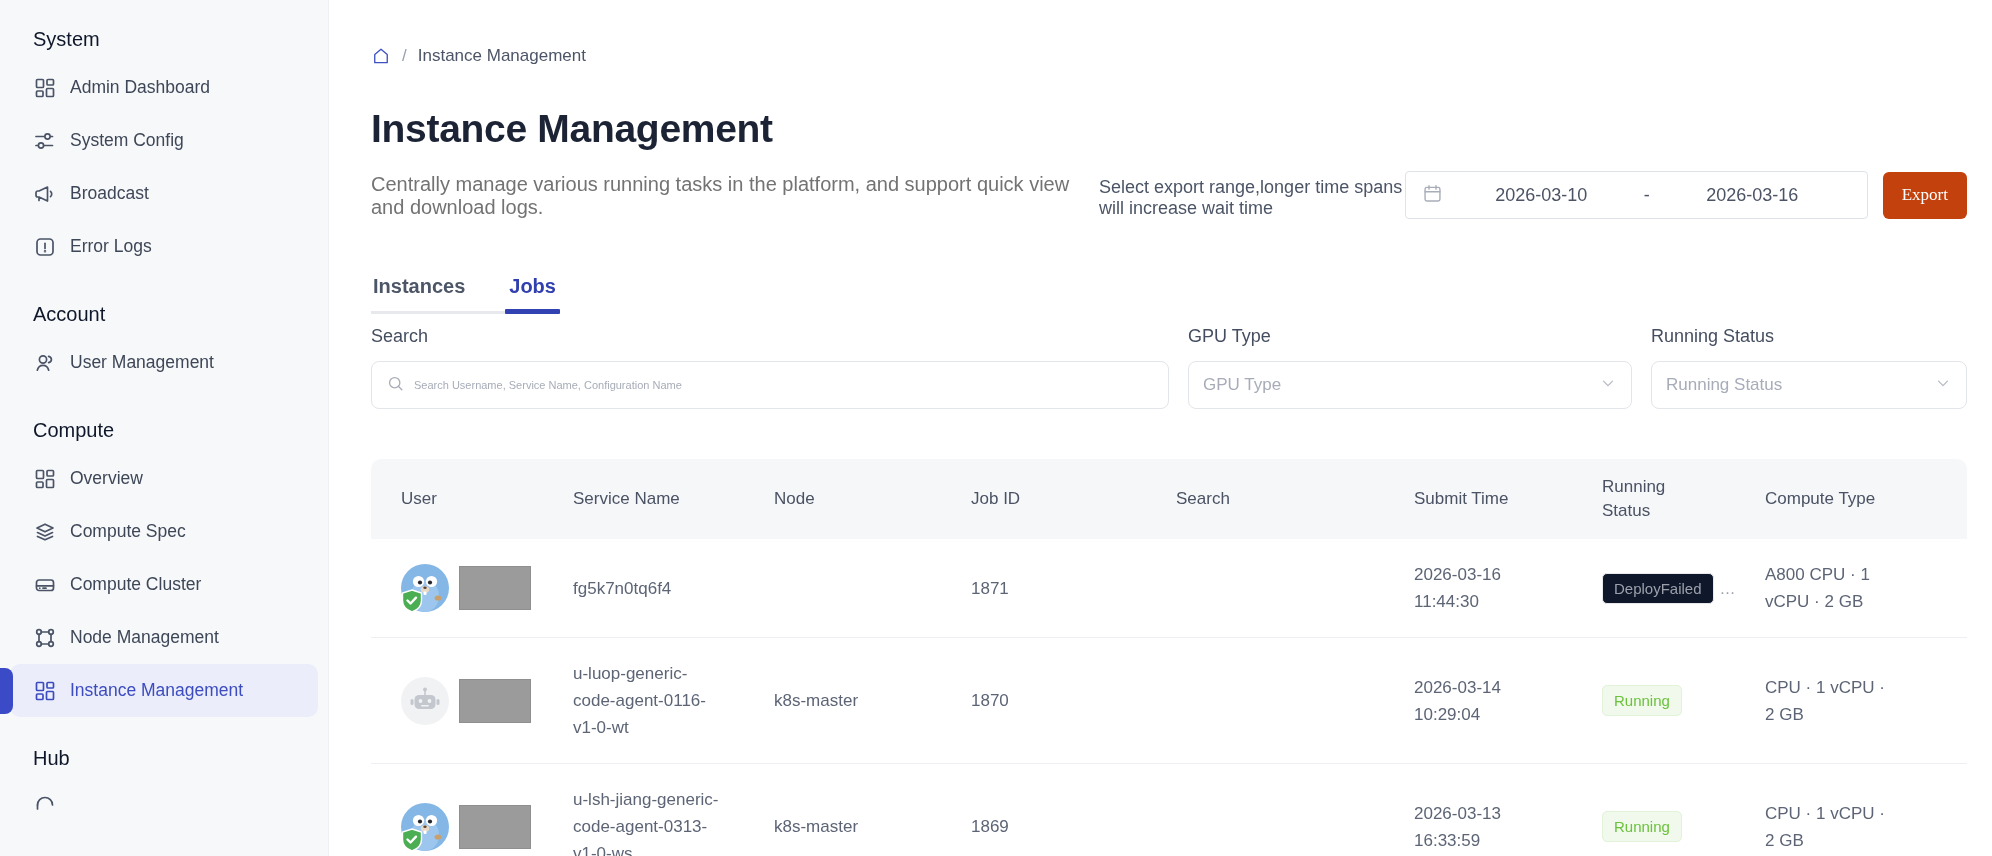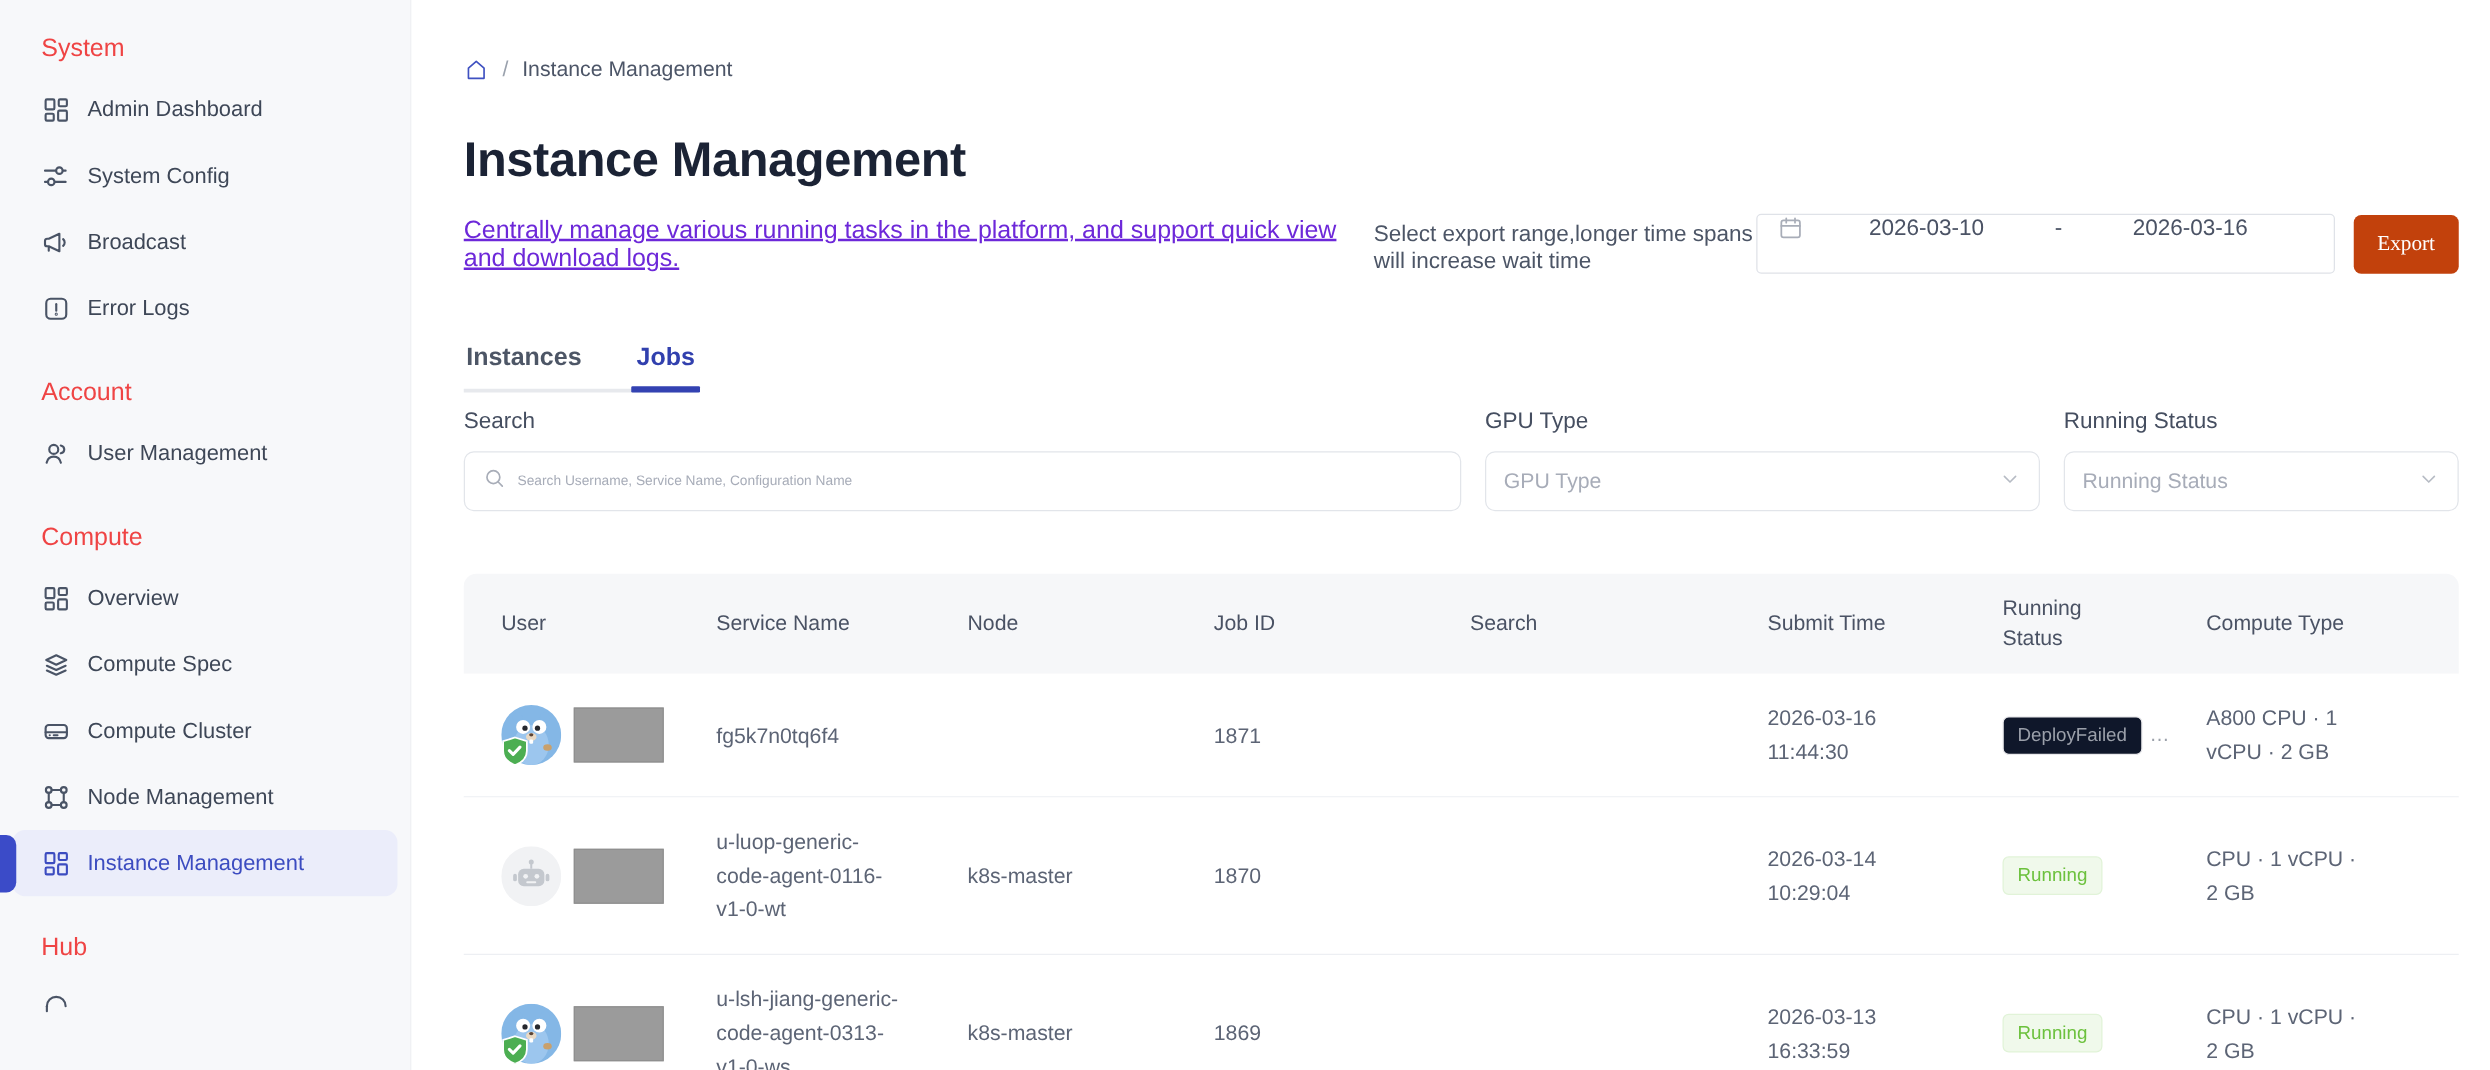--- a/index.html
+++ b/index.html
@@ -3,21 +3,21 @@
 <meta charset="utf-8">
 <style>
   * { box-sizing: border-box; margin: 0; padding: 0; }
   html,body { width:1992px; height:856px; overflow:hidden; background:#fff;
     font-family:"Liberation Sans", sans-serif; }
   body { display:flex; }
 
   
   .sidebar { width:329px; min-width:329px; height:100%; background:#f7f8fa;
     border-right:1px solid #f0f1f4; padding-top:12px; overflow:hidden; }
-  .side-title { font-size:20px; color:#ef4444; font-weight:500; padding:16px 0 10px 33px; }
+  .side-title { font-size:20px; color:#0f172a; font-weight:500; padding:16px 0 10px 33px; }
   .side-title:not(:first-child){ margin-top:14px; }
   .side-item { height:53px; display:flex; align-items:center; gap:13px;
     margin:0 10px; padding-left:23px; border-radius:10px; font-size:17.5px;
     color:#3e4757; cursor:pointer; position:relative; }
   .side-item .icn { width:24px; height:24px; flex:none; display:inline-flex; }
   .side-item .icn svg { width:24px; height:24px; stroke:#4a5466; fill:none;
     stroke-width:1.7; stroke-linecap:round; stroke-linejoin:round; }
   .side-item.active { background:#ebedfa; color:#3c4cc0; font-weight:500; }
   .side-item.active .icn svg { stroke:#3c4cc0; }
   .active-pill { position:absolute; left:-10px; top:50%; transform:translateY(-50%);
@@ -28,26 +28,26 @@
   .breadcrumb { margin-top:46px; display:flex; align-items:center; gap:11px;
     font-size:17px; color:#4c5567; }
   .bc-home { display:inline-flex; cursor:pointer; }
   .bc-home svg { width:20px; height:20px; stroke:#3f51c1; fill:none; stroke-width:1.6;
     stroke-linecap:round; stroke-linejoin:round; }
   .bc-sep { color:#9aa1ad; }
   .divider { height:1px; background:#e9ebef; margin-top:22px; }
 
   .header-row { display:flex; justify-content:space-between; margin-top:19px; }
   .page-title { font-size:39px; font-weight:700; color:#1b2335; letter-spacing:-0.3px; }
-  .subtitle { margin-top:22px; font-size:20px; color:#6d28d9;text-decoration:underline; }
+  .subtitle { margin-top:22px; font-size:20px; color:#737373; }
   .export-block { display:flex; flex-direction:row; align-items:flex-end; }
   .export-hint { font-size:18px; color:#4c5566; }
   .export-controls { margin-top:17px; display:flex; align-items:center; gap:15px; }
   .date-range { width:463px; height:48px; border:1px solid #dfe2e8; border-radius:4px;
-    background:#fff; display:flex; padding:0 16px; cursor:pointer; }
+    background:#fff; display:flex; align-items:center; padding:0 16px; cursor:pointer; }
   .cal-icn svg { width:21px; height:21px; stroke:#a8adb8; fill:none; stroke-width:1.6;
     stroke-linecap:round; }
   .date-val { flex:1; text-align:center; font-size:18px; color:#4b5365; }
   .date-dash { font-size:18px; color:#4b5365; padding:0 4px; }
   .export-btn { height:47px; padding:0 19px; border:none; border-radius:6px;
     background:#c2410c; color:#fff; font-size:17px; cursor:pointer;
     font-family:Liberation Serif, serif; }
 
   
   .tabs { margin-top:56px; display:inline-flex; gap:40px; width:fit-content;

